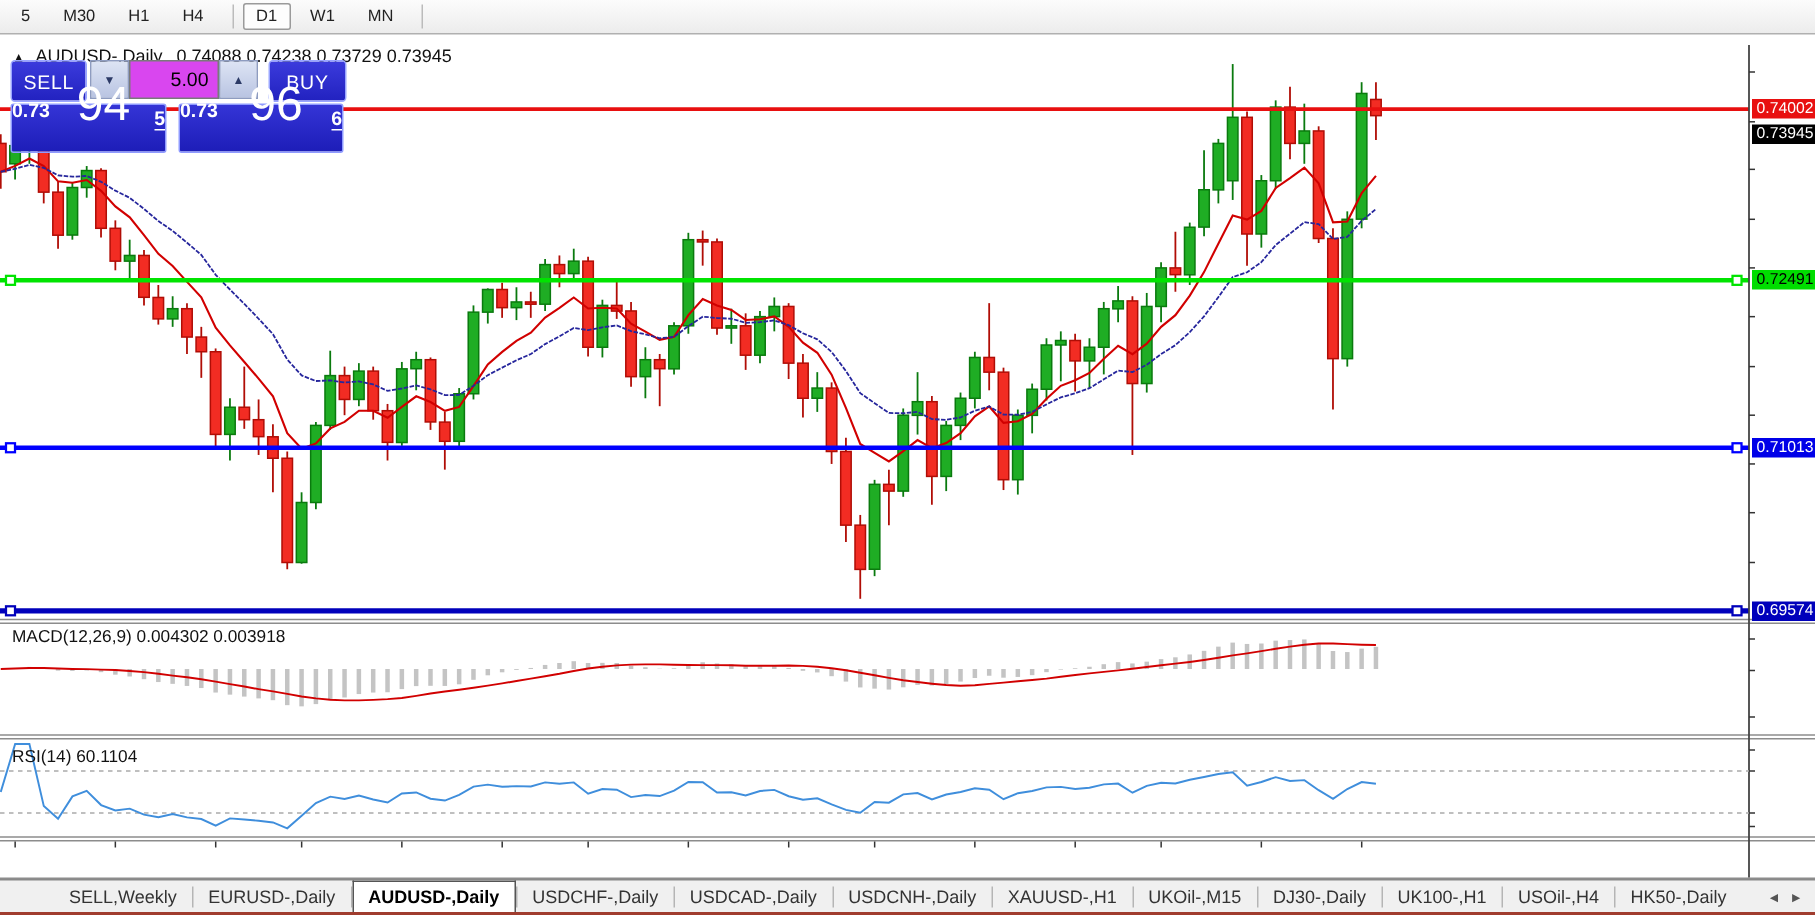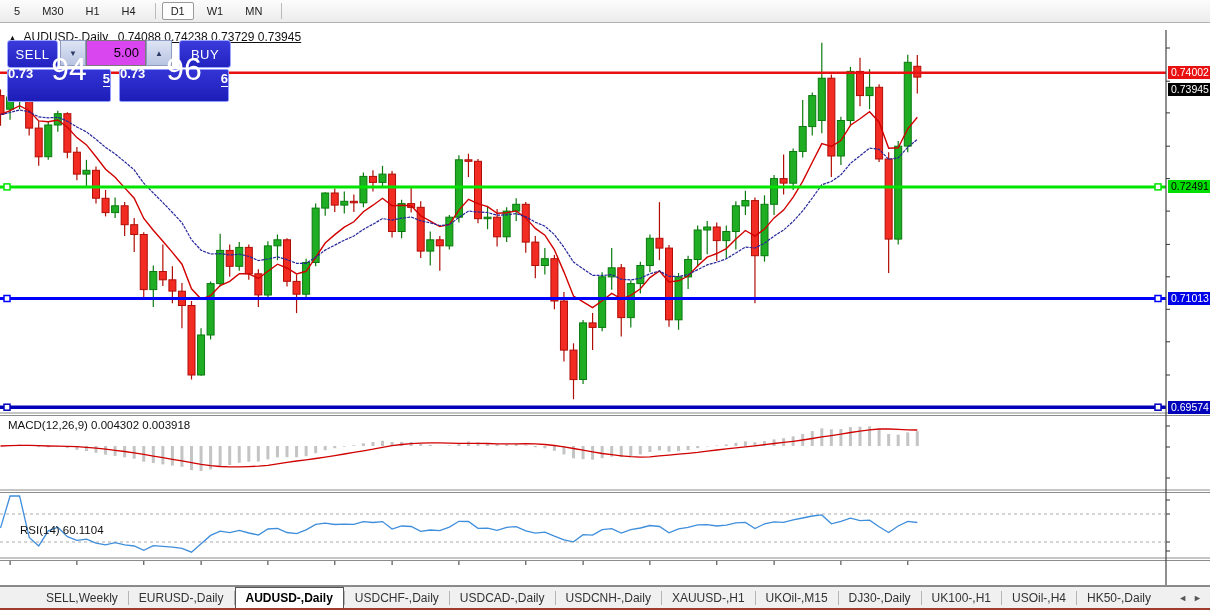--- a/index.html
+++ b/index.html
@@ -436,21 +436,21 @@
         <line x1="774.1" y1="561" x2="774.1" y2="565" stroke="#333" stroke-width="1"></line>
         <line x1="840.9" y1="561" x2="840.9" y2="565" stroke="#333" stroke-width="1"></line>
         <line x1="907.8" y1="561" x2="907.8" y2="565" stroke="#333" stroke-width="1"></line>
       </g>
     </svg>
   </div>
 
 <div class="abs" id="chart-title">
   <span class="tri">▲</span>
   <span>AUDUSD-,Daily</span>
-  <span style="margin-left:6px;text-decoration:underline;">0.74088 0.74238 0.73729 0.73945</span>
+  <span style="margin-left:6px;">0.74088 0.74238 0.73729 0.73945</span>
 </div>
 
 <div class="abs" id="tradepanel">
   <div class="tp-btn" id="tp-sell">SELL</div>
   <div class="tp-spin" id="tp-spin-dn">▼</div>
   <div id="tp-vol">5.00</div>
   <div class="tp-spin" id="tp-spin-up">▲</div>
   <div class="tp-btn" id="tp-buy">BUY</div>
   <div class="tp-quote" id="tp-quote-sell">
     <span class="q-small">0.73</span>
@@ -458,21 +458,21 @@
     <span class="q-sup">5</span>
   </div>
   <div class="tp-quote" id="tp-quote-buy">
     <span class="q-small">0.73</span>
     <span class="q-big">96</span>
     <span class="q-sup">6</span>
   </div>
 </div>
 
 <div class="ind-label" style="top:419px;">MACD(12,26,9) 0.004302 0.003918</div>
-<div class="ind-label" style="top:524px;margin-left:12px;">RSI(14) 60.1104</div>
+<div class="ind-label" style="top:499px;">RSI(14) 60.1104</div>
 
 <div id="price-axis-labels">
     <div class="tick-label" style="top: 42px;">0.74330</div>
     <div class="tick-label" style="top: 75.2288px;">0.73890</div>
     <div class="tick-label" style="top: 106.947px;">0.73470</div>
     <div class="tick-label" style="top: 140.176px;">0.73030</div>
     <div class="tick-label" style="top: 172.65px;">0.72600</div>
     <div class="tick-label" style="top: 205.123px;">0.72170</div>
     <div class="tick-label" style="top: 238.352px;">0.71730</div>
     <div class="tick-label" style="top: 270.826px;">0.71300</div>

